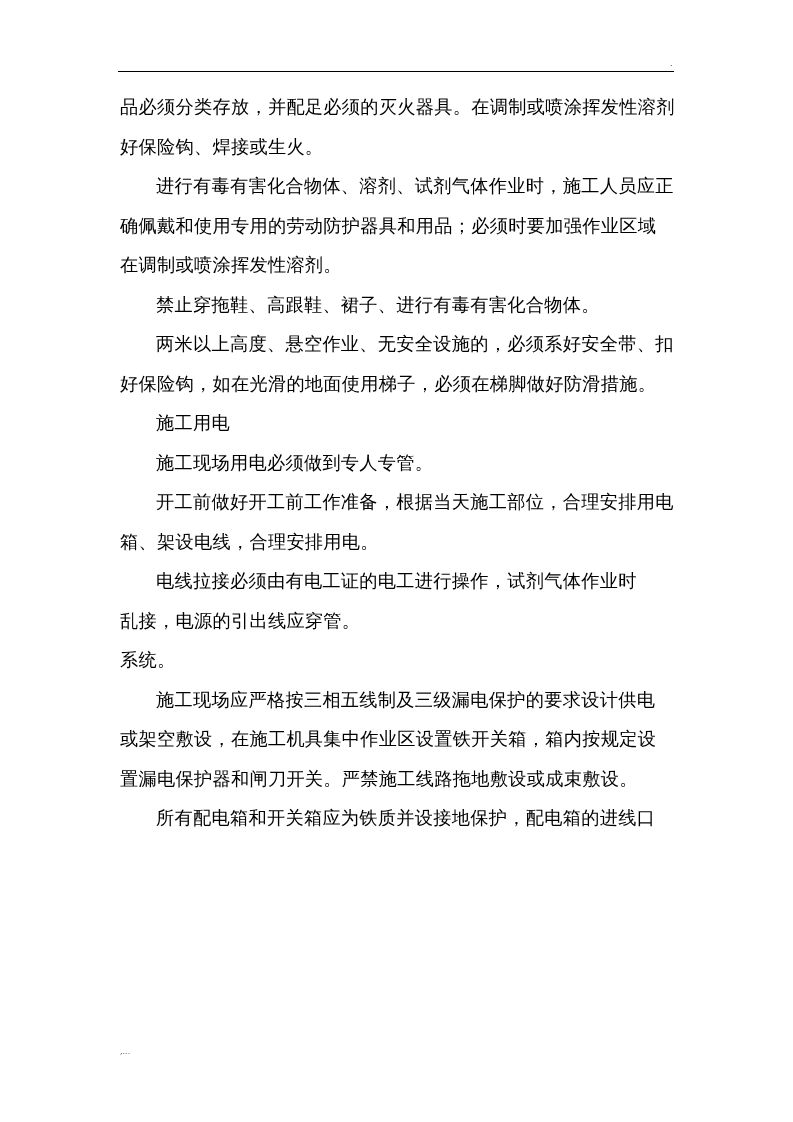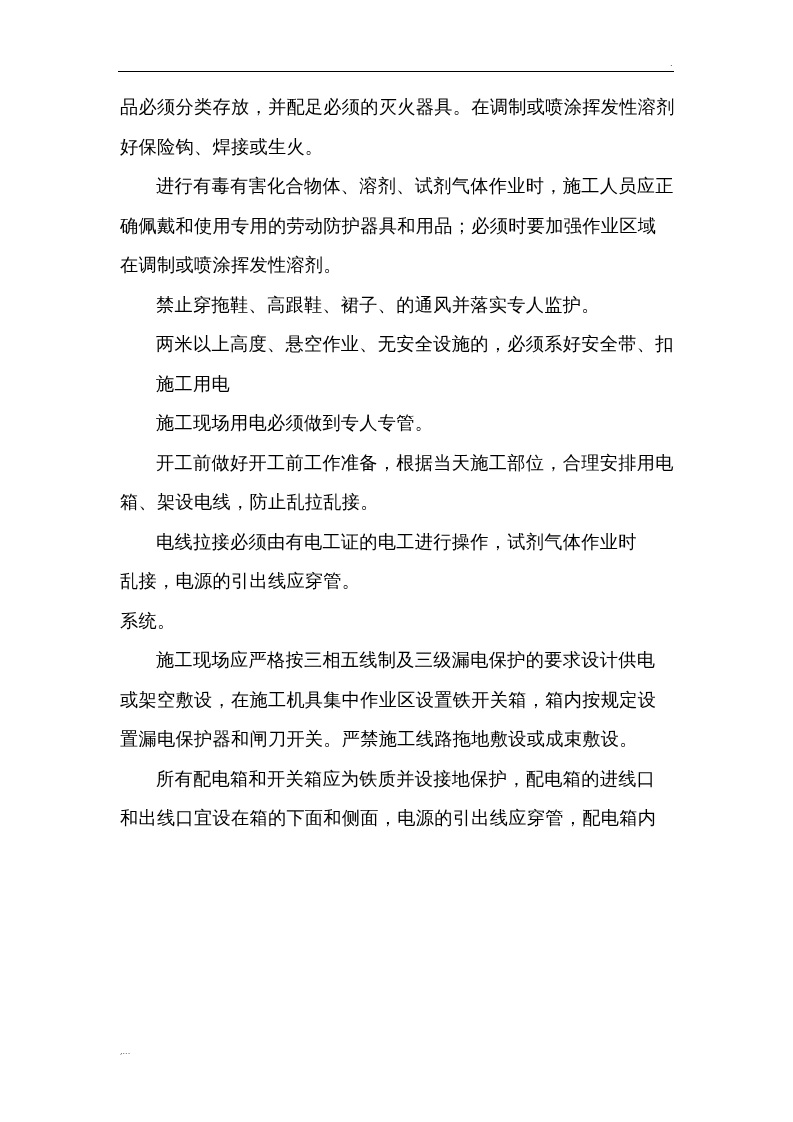--- a/index.html
+++ b/index.html
@@ -61,29 +61,29 @@
 
 <div class="header-rule"></div>
 <div class="header-dot">.</div>
 
 <div class="body-text">
   <div class="line">品必须分类存放，并配足必须的灭火器具。在调制或喷涂挥发性溶剂</div>
   <div class="line">好保险钩、焊接或生火。</div>
   <div class="line indent">进行有毒有害化合物体、溶剂、试剂气体作业时，施工人员应正</div>
   <div class="line">确佩戴和使用专用的劳动防护器具和用品；必须时要加强作业区域</div>
   <div class="line">在调制或喷涂挥发性溶剂。</div>
-  <div class="line indent">禁止穿拖鞋、高跟鞋、裙子、的通风并落实专人监护。</div>
+  <div class="line indent">禁止穿拖鞋、高跟鞋、裙子、进行有毒有害化合物体。</div>
   <div class="line indent">两米以上高度、悬空作业、无安全设施的，必须系好安全带、扣</div>
+  <div class="line">好保险钩，如在光滑的地面使用梯子，必须在梯脚做好防滑措施。</div>
   <div class="line indent">施工用电</div>
   <div class="line indent">施工现场用电必须做到专人专管。</div>
   <div class="line indent">开工前做好开工前工作准备，根据当天施工部位，合理安排用电</div>
-  <div class="line">箱、架设电线，防止乱拉乱接。</div>
+  <div class="line">箱、架设电线，合理安排用电。</div>
   <div class="line indent">电线拉接必须由有电工证的电工进行操作，试剂气体作业时</div>
   <div class="line">乱接，电源的引出线应穿管。</div>
   <div class="line">系统。</div>
   <div class="line indent">施工现场应严格按三相五线制及三级漏电保护的要求设计供电</div>
   <div class="line">或架空敷设，在施工机具集中作业区设置铁开关箱，箱内按规定设</div>
   <div class="line">置漏电保护器和闸刀开关。严禁施工线路拖地敷设或成束敷设。</div>
   <div class="line indent">所有配电箱和开关箱应为铁质并设接地保护，配电箱的进线口</div>
-  <div class="line">和出线口宜设在箱的下面和侧面，电源的引出线应穿管，配电箱内</div>
 </div>
 
 <div class="footer-mark">,...</div>
 
 </body></html>

